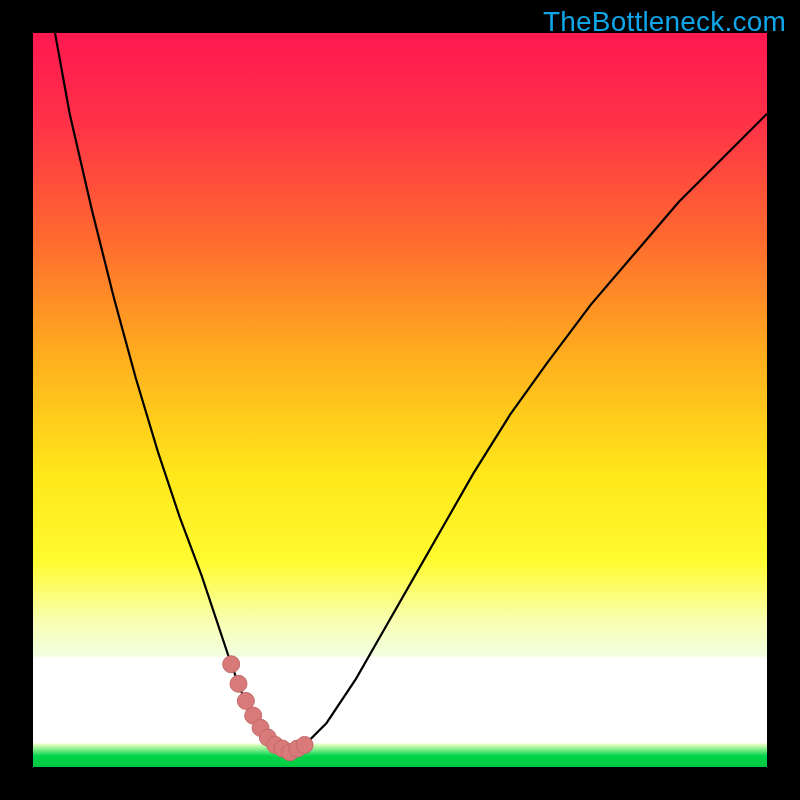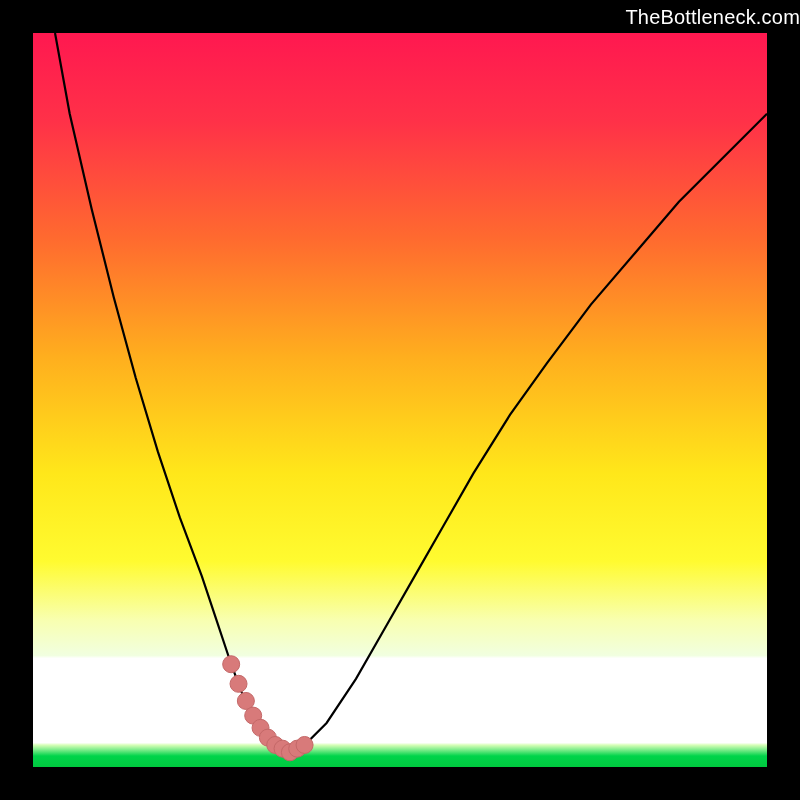--- a/index.html
+++ b/index.html
@@ -12,24 +12,24 @@
   }
   .stage {
     position: relative;
     width: 800px;
     height: 800px;
     background: #000;
   }
   .watermark {
     position: absolute;
     top: 6px;
-    right: 0;
+    right: 14px;
     font-family: Arial, Helvetica, sans-serif;
-    font-size: 20px;
-    color: #ffffff;
+    font-size: 28px;
+    color: #0ea5e9;
     letter-spacing: 0.2px;
     z-index: 5;
   }
   svg {
     position: absolute;
     top: 0;
     left: 0;
   }
 </style>
 </head>

